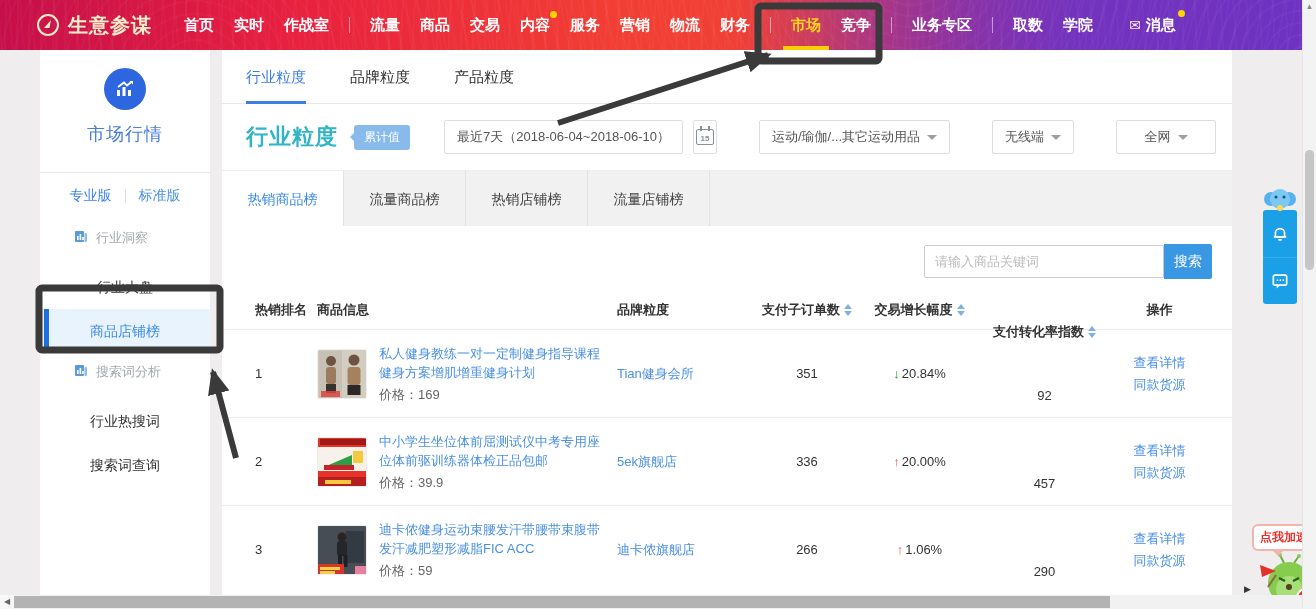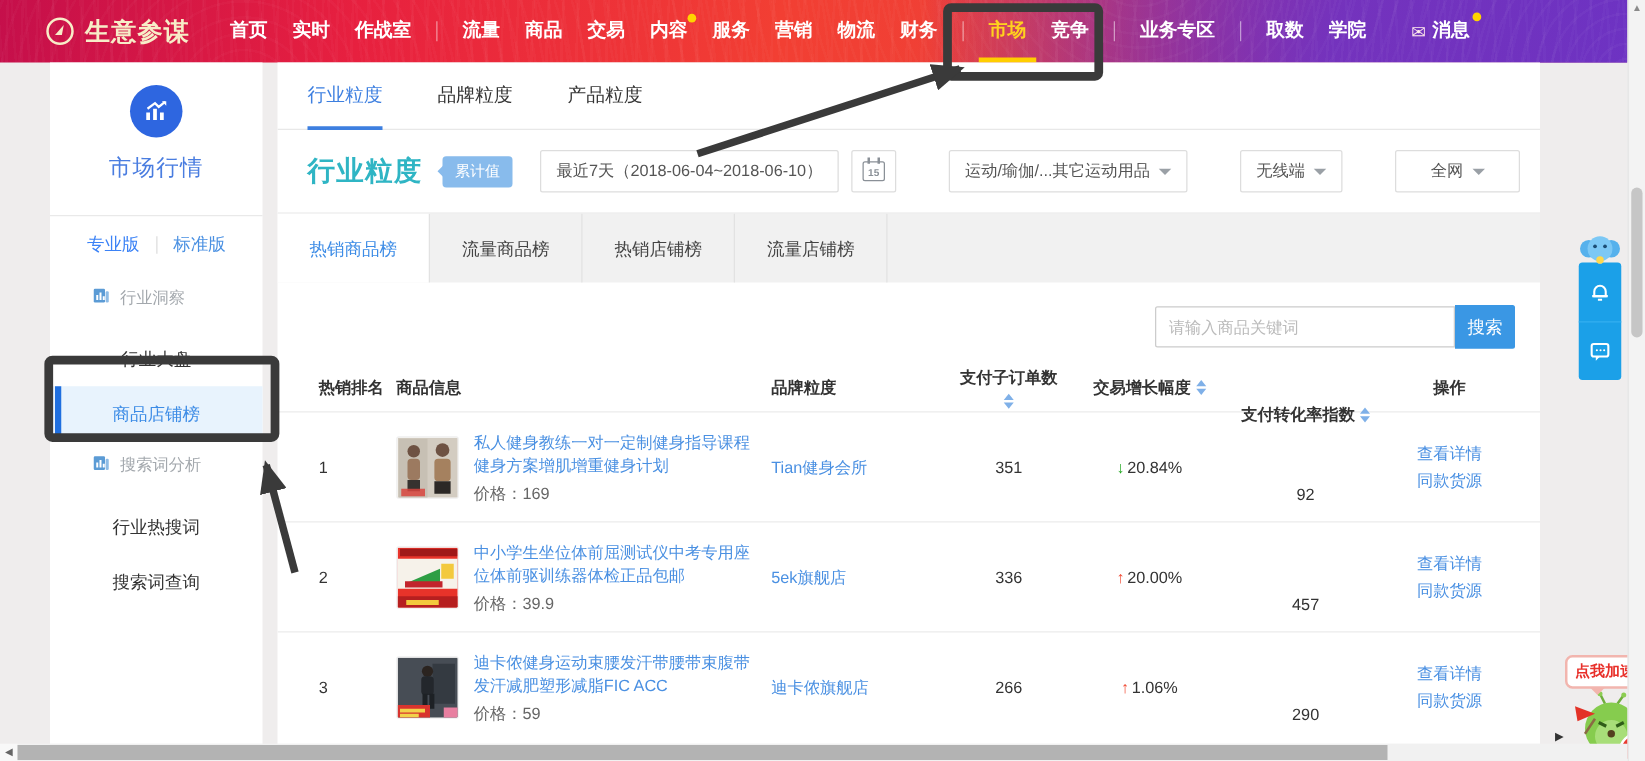--- a/index.html
+++ b/index.html
@@ -58,41 +58,41 @@
   .tleft{display:flex;align-items:center;}
   .pg-title{font-size:22px;font-weight:bold;color:var(--title_accent);letter-spacing:1px;}
   .badge{position:relative;margin-left:16px;background:#88bbec;color:#fff;font-size:12px;padding:4px 10px;border-radius:3px;}
   .badge::before{content:'';position:absolute;left:-9px;top:50%;margin-top:-5px;border:5px solid transparent;border-right-color:#88bbec;}
   .tright{display:flex;align-items:center;gap:10px;}
   .fbox{height:34px;background:#fff;border:1px solid #ddd;border-radius:2px;color:#555;font-size:13px;
     display:inline-flex;align-items:center;justify-content:center;padding:0 12px;cursor:pointer;}
   .fbox.dd{gap:7px;margin-left:32px;}
   .fbox.dd.w80{min-width:80px}.fbox.dd.w100{min-width:100px}
   .caret{width:0;height:0;border-left:5px solid transparent;border-right:5px solid transparent;border-top:5px solid #9aa0a6;}
-  .fbox.cal{width:36px;padding:0;}
+  .fbox.cal{width:24px;padding:0;}
   .cal-icon{position:relative;width:18px;height:16px;border:1.5px solid #8a9097;border-radius:2px;display:flex;align-items:flex-end;justify-content:center;}
   .cal-icon i{position:absolute;top:-4px;width:2px;height:5px;background:#8a9097;}
   .cal-icon i.n1{left:3px}.cal-icon i.n2{right:3px}
   .cal-icon b{font-size:8px;color:#8a9097;font-weight:bold;line-height:11px;}
 
   .rtabs{height:56px;background:#f1f1f1;display:flex;border-top:1px solid #eee;}
   .rtab{width:122px;text-align:center;line-height:56px;font-size:14px;color:#444;cursor:pointer;text-decoration:none;border-right:1px solid #e2e2e2;}
   .rtab.active{background:#fff;color:#3d8ce6;border-right:1px solid #e2e2e2;}
 
   .panel{padding-top:12px;}
   .search-row{display:flex;justify-content:flex-end;align-items:center;margin:6px 20px 12px;}
   .s-input{width:240px;height:33px;border:1px solid #ccc;border-radius:2px 0 0 2px;padding:0 10px;font-size:13px;color:#333;outline:none;}
   .s-input::placeholder{color:#bbb;}
   .s-btn{width:48px;height:35px;background:var(--button);border:none;color:#fff;font-size:14px;border-radius:0 2px 2px 0;cursor:pointer;}
 
   .t-head{display:flex;align-items:center;height:38px;padding:0 20px 0 33px;font-size:13px;font-weight:bold;color:#333;}
   .c-rank{width:62px;}
   .c-prod{width:300px;display:flex;align-items:center;gap:12px;}
   .c-shop{width:140px;}
-  .c-orders{width:100px;text-align:center;flex-direction:column;}
+  .c-orders{width:100px;text-align:center;}
   .c-growth{width:125px;text-align:center;}
   .c-conv{width:125px;text-align:center;margin-top:44px;}
   .c-action{flex:1;text-align:center;}
   .th.sortcol{display:inline-flex;align-items:center;justify-content:center;gap:4px;cursor:pointer;}
   .sort{display:inline-flex;flex-direction:column;gap:2px;}
   .sort::before{content:'';border-left:4px solid transparent;border-right:4px solid transparent;border-bottom:5px solid #7fb0e8;}
   .sort::after{content:'';border-left:4px solid transparent;border-right:4px solid transparent;border-top:5px solid #7fb0e8;}
 
   .t-row{display:flex;align-items:center;height:88px;padding:0 20px 0 33px;border-top:1px solid #ececec;font-size:13px;color:#333;}
   .thumb{width:50px;height:50px;border:1px solid #eee;border-radius:2px;overflow:hidden;flex:none;cursor:pointer;}

